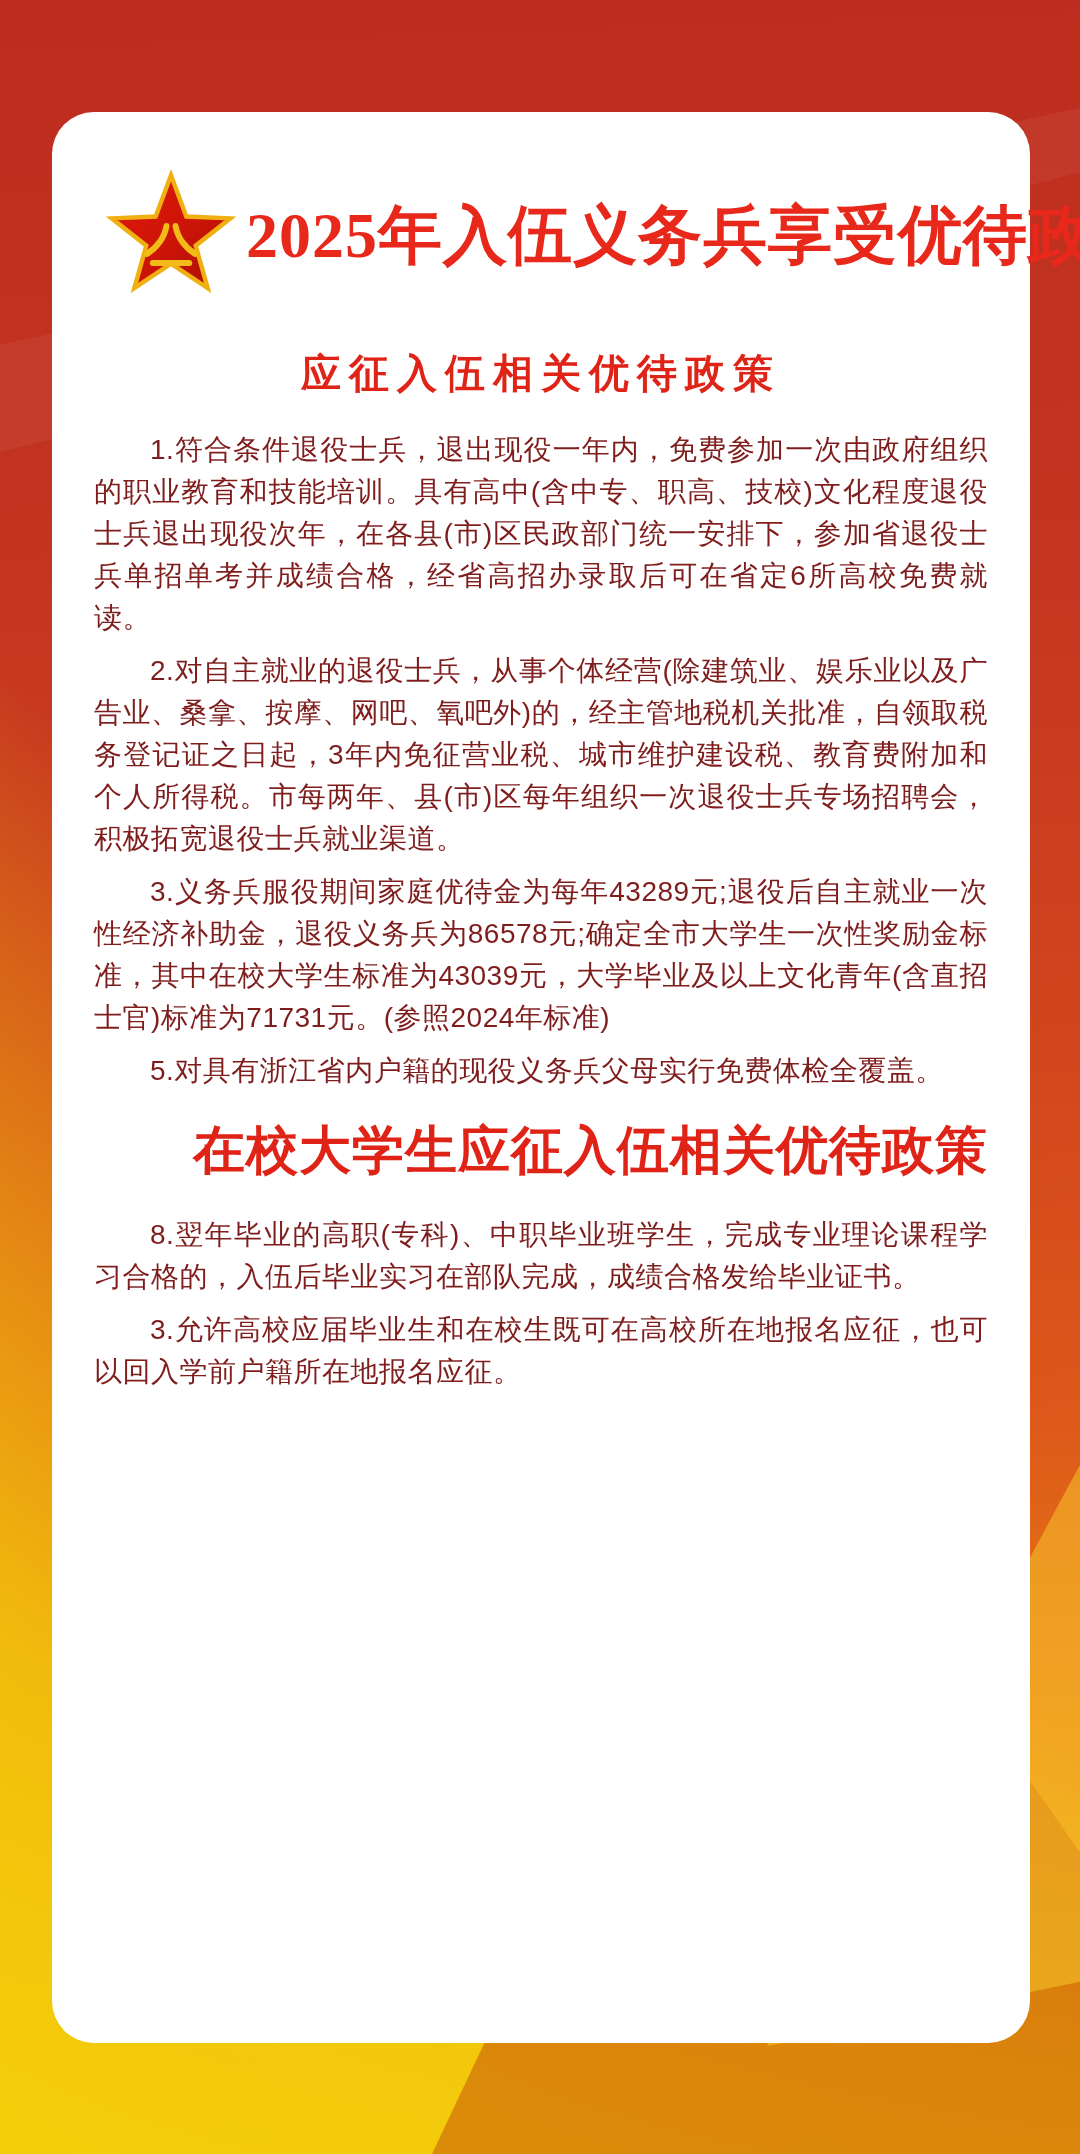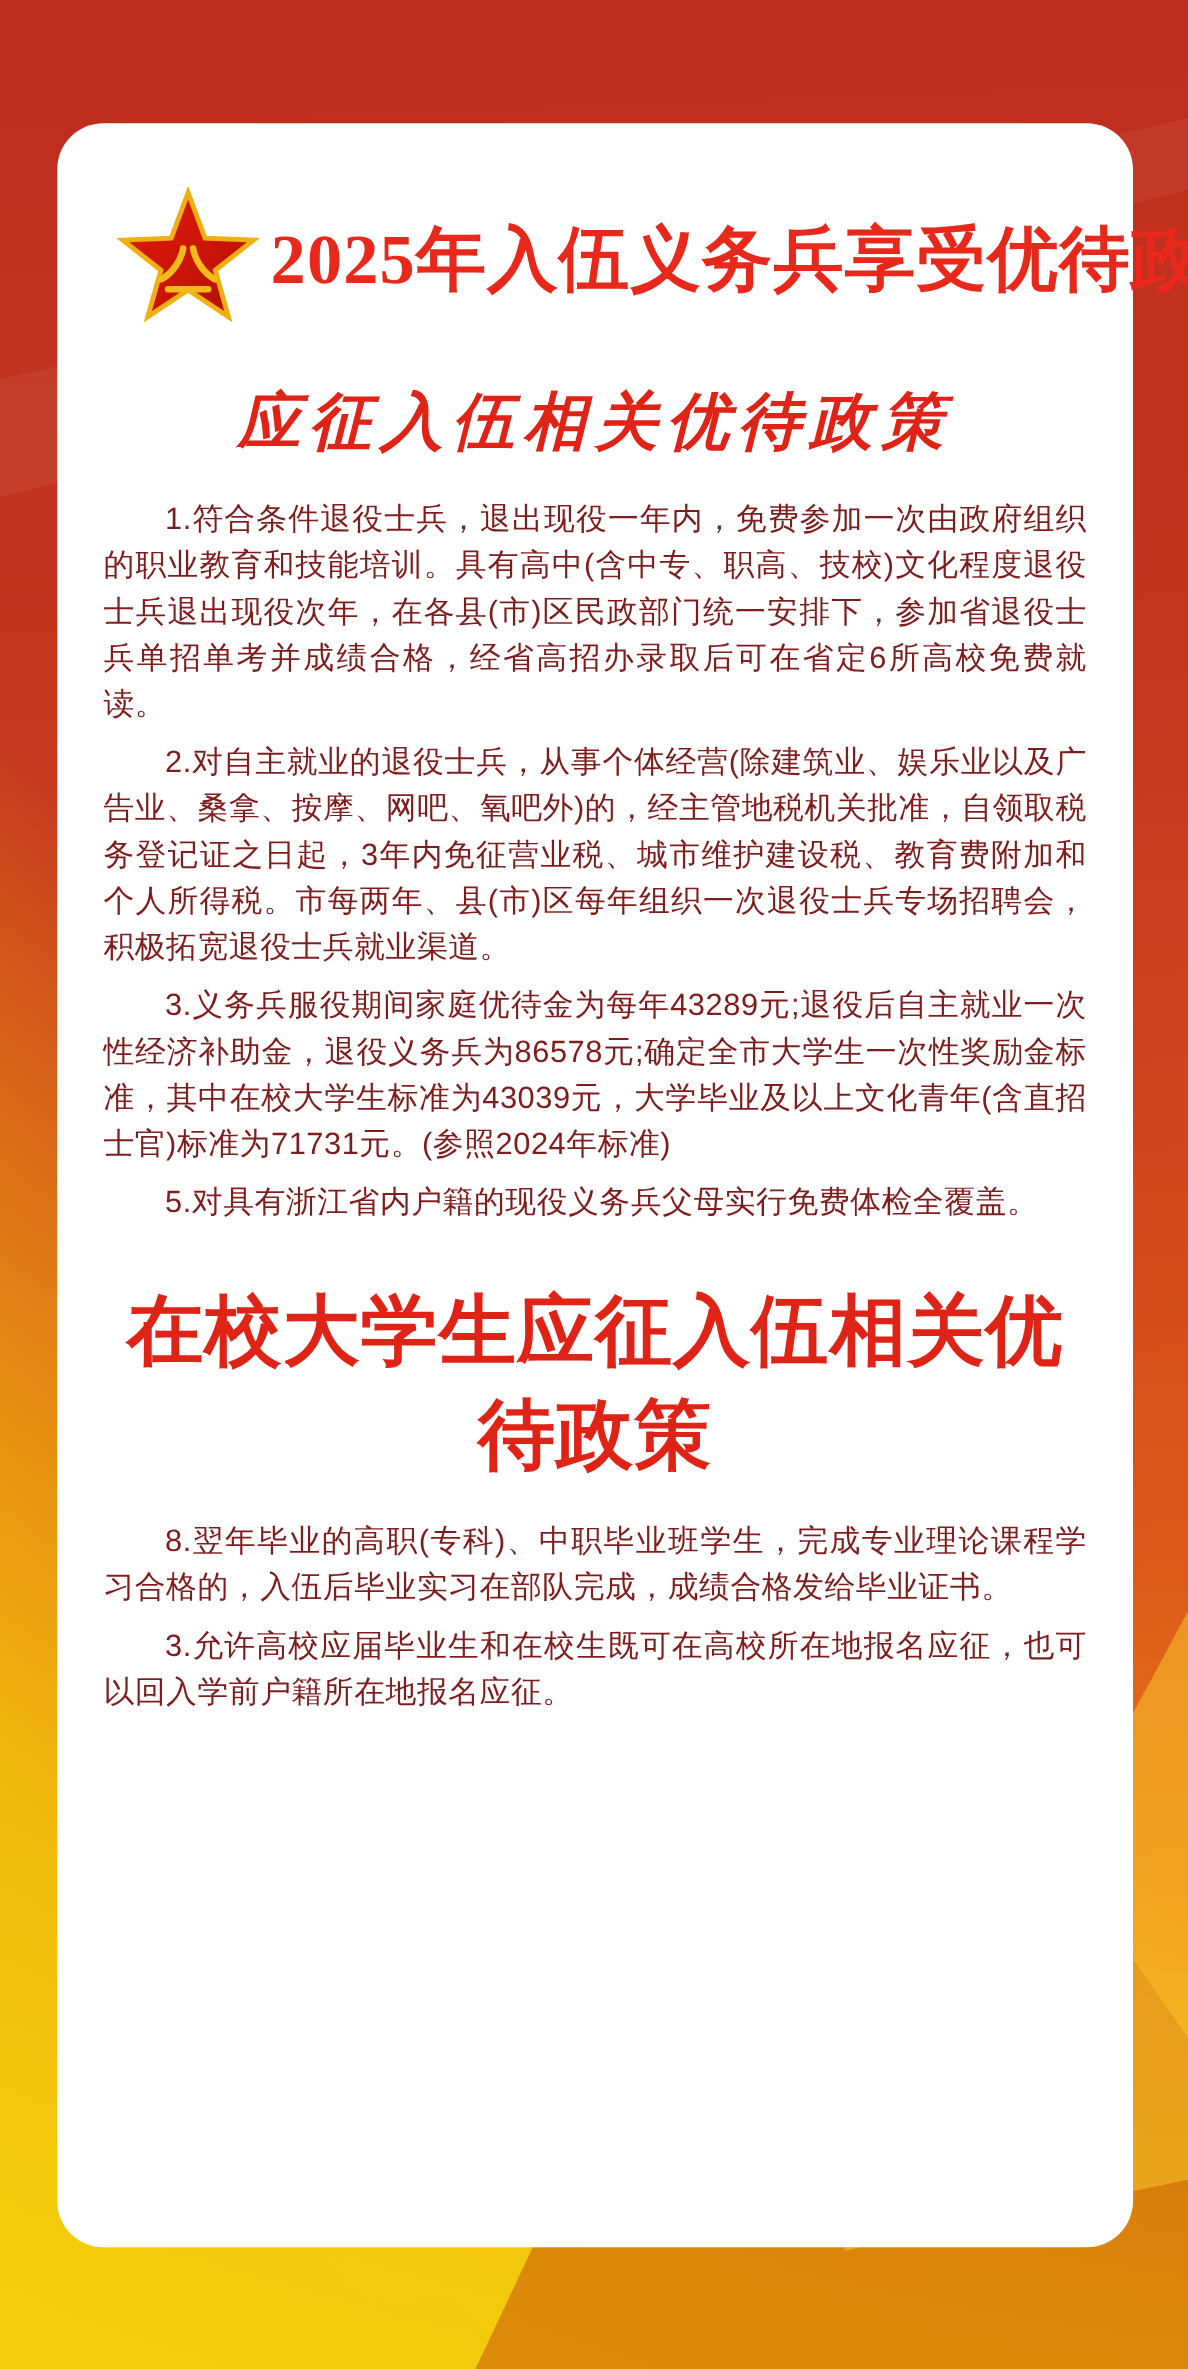--- a/index.html
+++ b/index.html
@@ -22,22 +22,22 @@
   .header{display:flex;align-items:center;gap:10px;margin-left:12px;}
   .star-svg{width:130px;height:130px;flex:0 0 auto;}
   .title{
     margin:0;font-family:"Liberation Serif",serif;font-weight:bold;
     font-size:64px;color:#e7281b;white-space:nowrap;letter-spacing:1px;
   }
   .section-heading{
     margin:46px 0 28px 0;text-align:center;font-family:"Liberation Serif",serif;
     font-weight:bold;color:#e02317;
   }
-  .h-first{font-size:57px;letter-spacing:8px;font-style:italic;}
-  .h-second{font-size:70px;letter-spacing:1px;margin-top:50px;}
+  .h-first{font-size:40px;letter-spacing:8px;}
+  .h-second{font-size:52px;letter-spacing:1px;margin-top:24px;text-align:right;}
   .body-block p{
     margin:0 0 11px 0;font-size:28px;line-height:42px;color:#7f1d1d;
     text-indent:56px;text-align:justify;letter-spacing:0.5px;
   }
 </style>
 </head>
 <body>
 
 <div class="bg-facet f-red-streak"></div>
 <div class="bg-facet f-yellow-left"></div>

